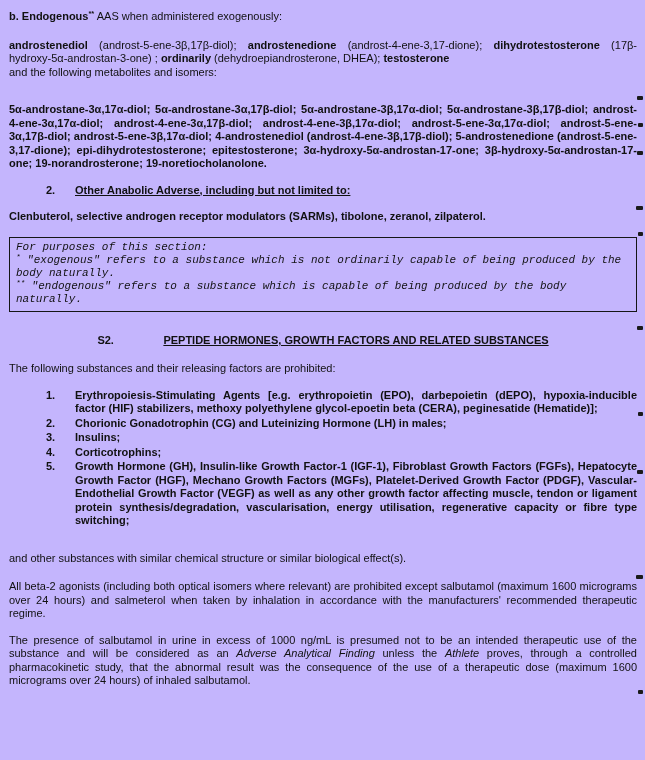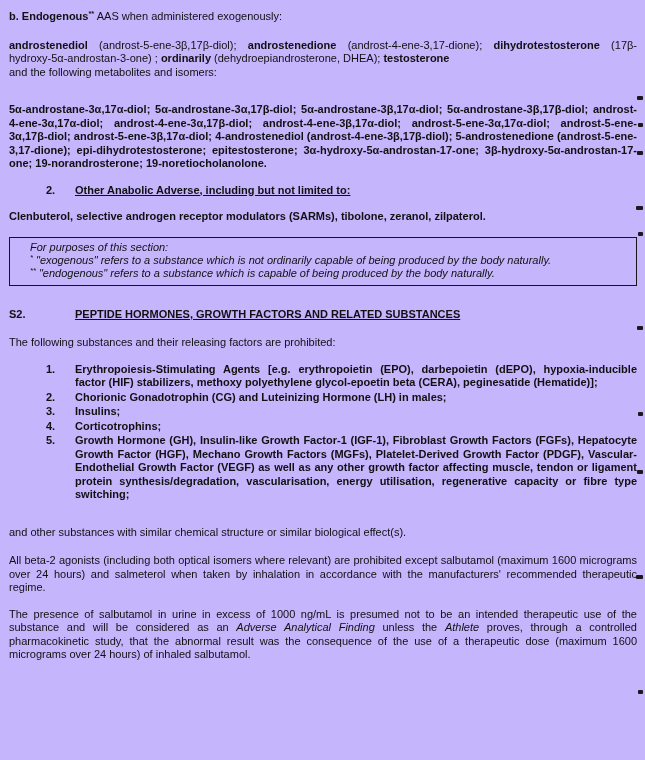--- a/index.html
+++ b/index.html
@@ -31,28 +31,29 @@
   .mt15 { margin-top:15px; }
   .mt22 { margin-top:22px; }
 
   
   .li { display:flex; padding-left:37px; }
   .num2 { flex:none; width:29px; }
   .txt2 { flex:1; }
   .li + .li { margin-top:1px; }
 
   
-  .shead { display:flex; }
+  .shead { display:flex;justify-content:center; }
   .shead .num { flex:none; width:66px; }
 
   
   .note-box {
     border:1.5px solid #161616;
-    padding:3px 6px 5px 20px;
+    padding:3px 6px 5px 6px;
     line-height:13px;
+    font-family:Liberation Mono, monospace;
   }
 
   
   .art {
     position:absolute;
     right:2px;
     width:6px; height:4px;
     background:#1a1a1a;
     border-radius:1px;
   }

